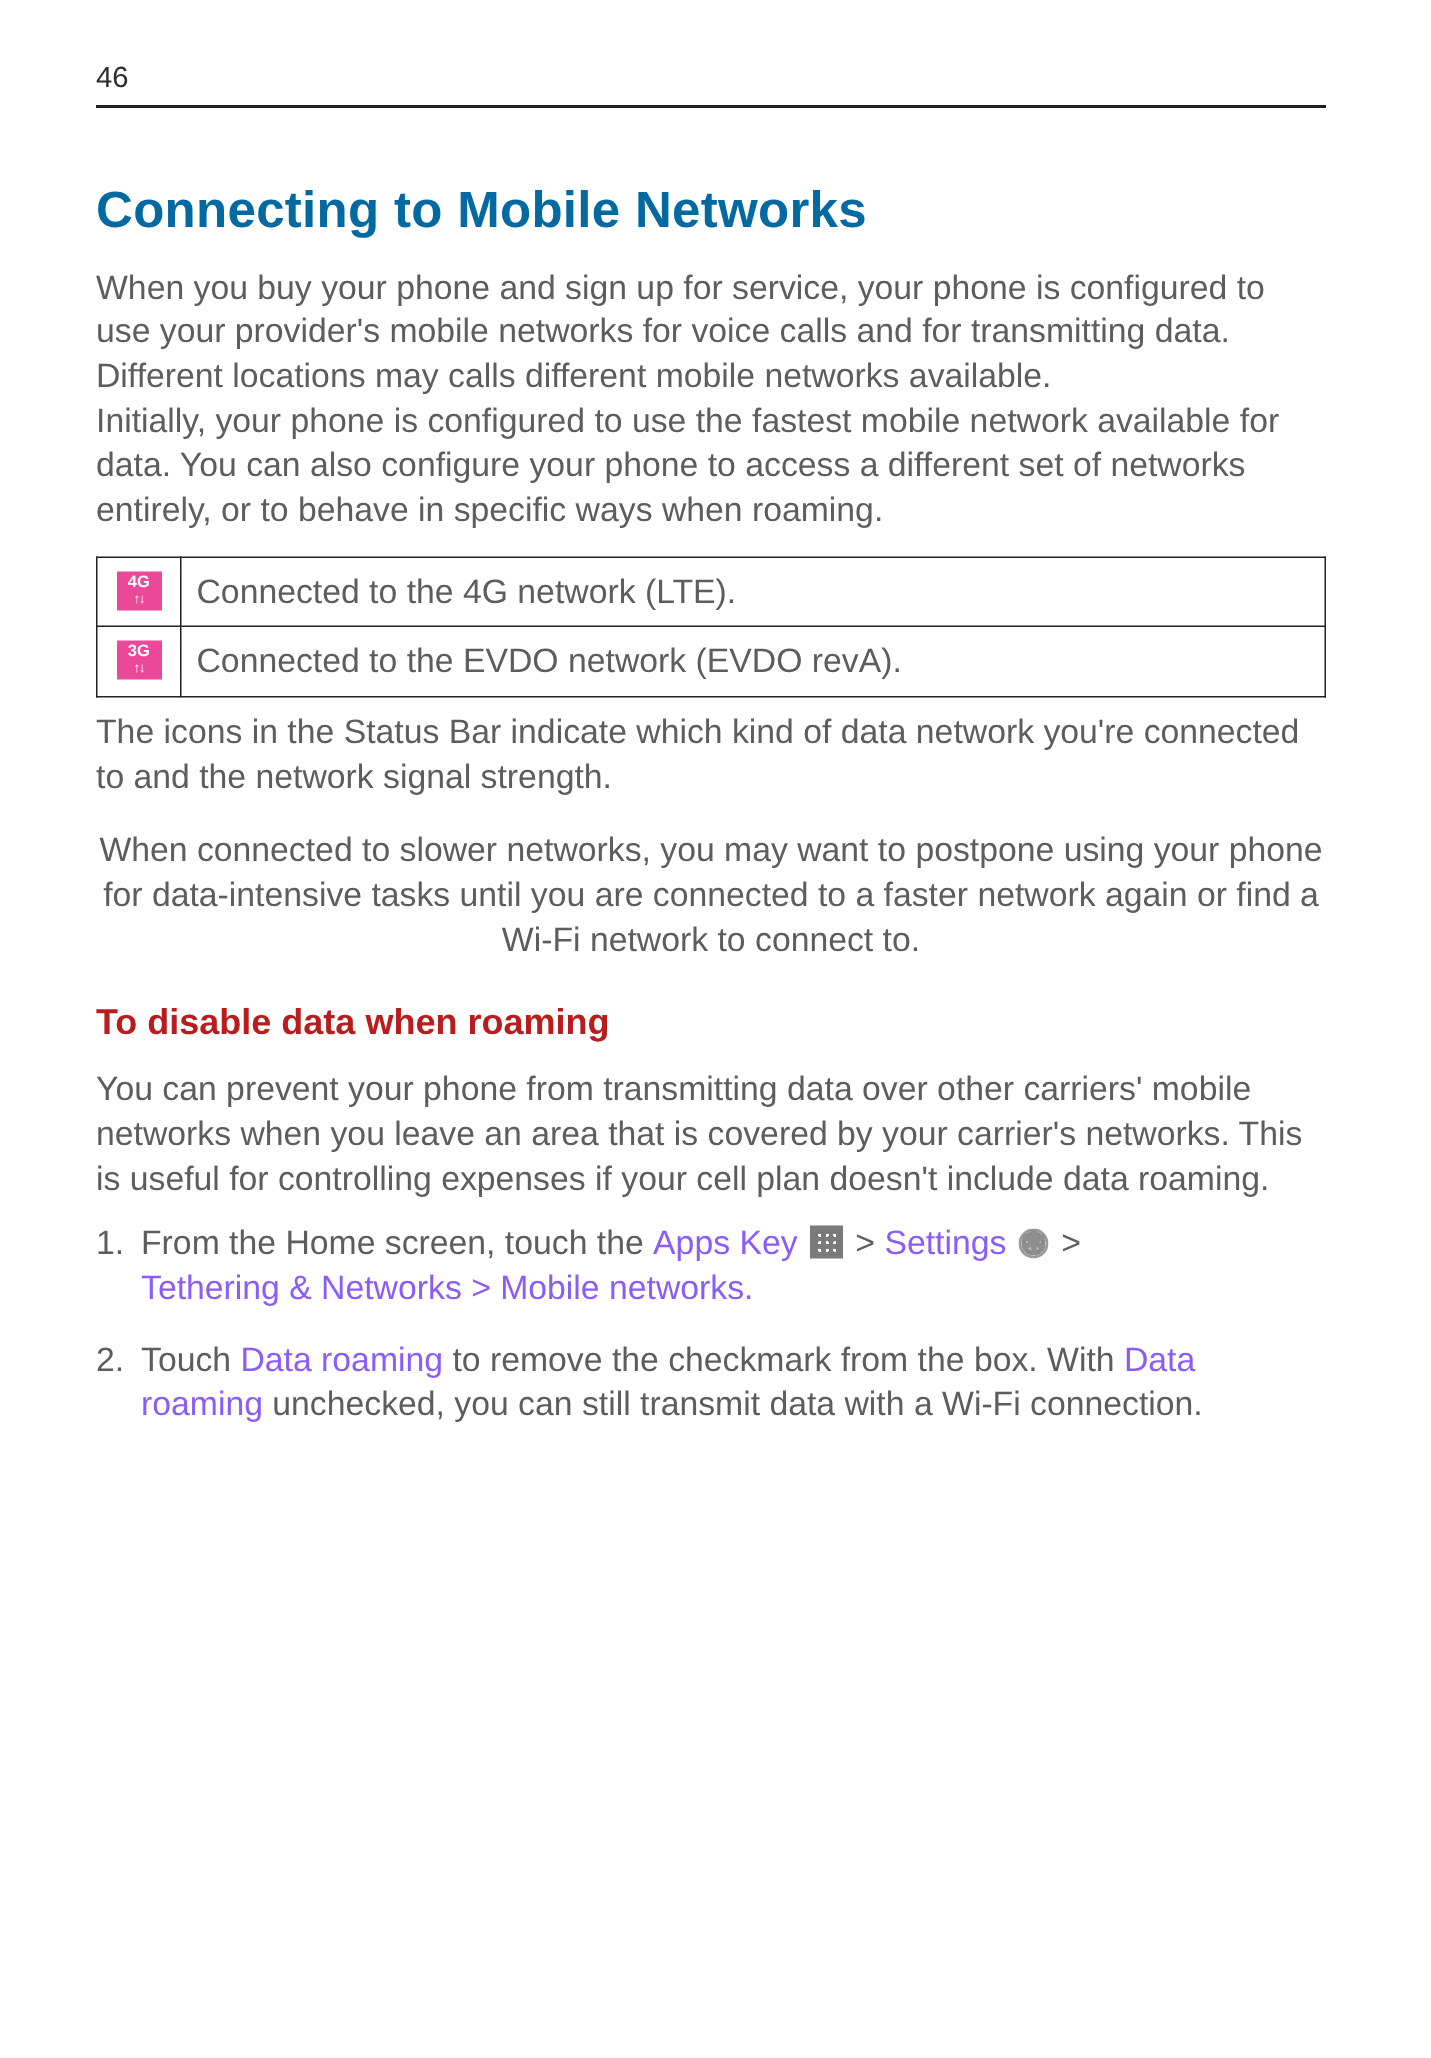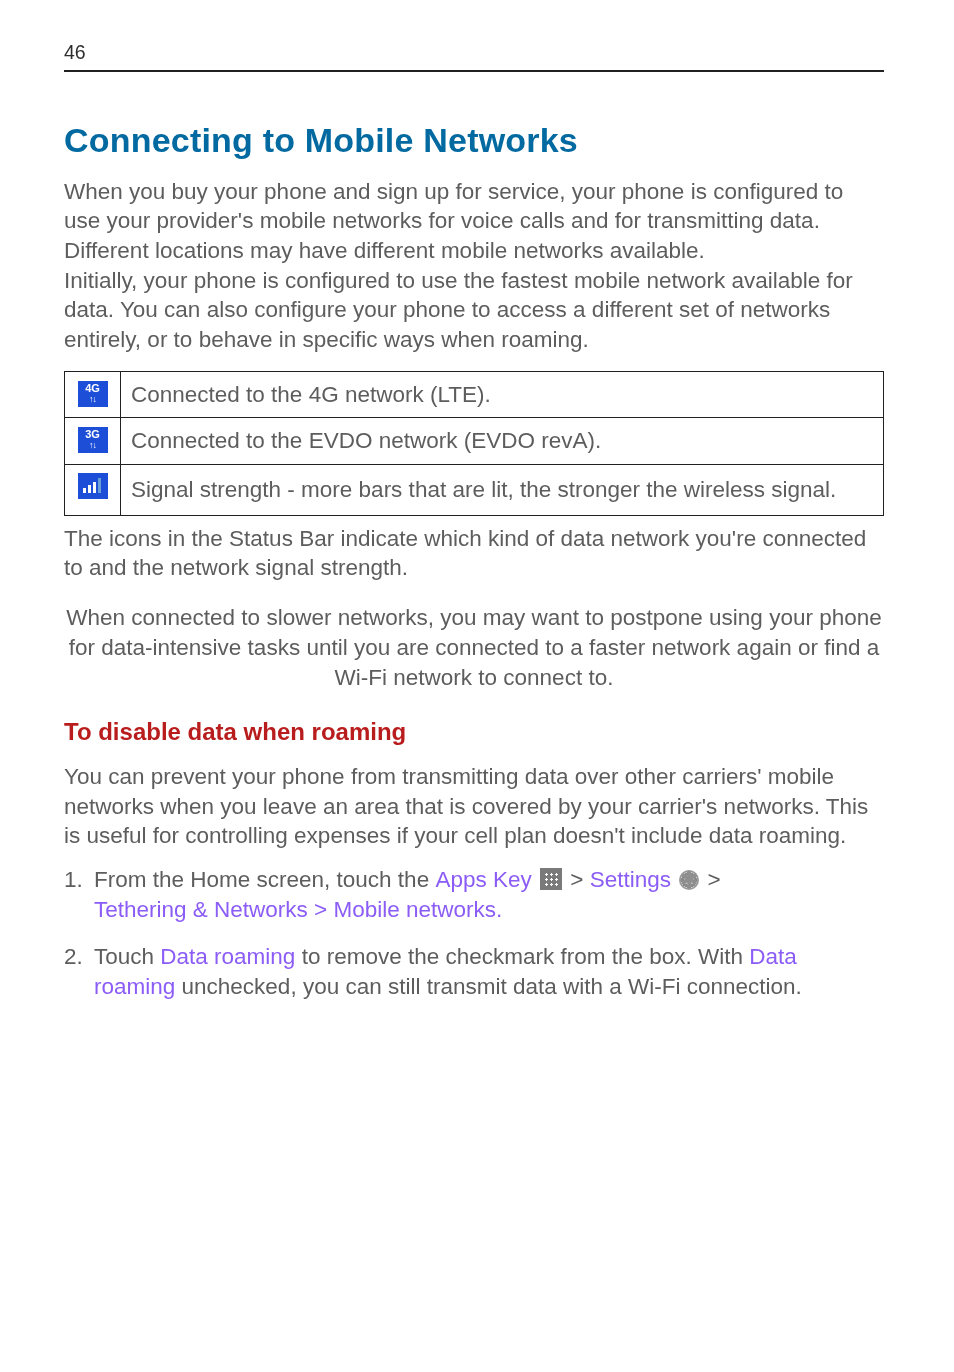--- a/index.html
+++ b/index.html
@@ -55,21 +55,21 @@
     font-weight: 300;
   }
   td.icon-cell {
     width: 56px;
     text-align: center;
     padding: 6px;
   }
   .ic {
     display: inline-block;
     width: 30px; height: 26px;
-    background: #1d4ed8;
+    background: #ec4899;
     color: #fff;
     font-size: 11px;
     font-weight: 700;
     font-family: Arial, sans-serif;
     position: relative;
     line-height: 1;
     padding-top: 2px;
     text-align: center;
   }
   .ic-4g::after, .ic-3g::after {
@@ -174,50 +174,37 @@
 </head>
 <body>
 
 <div class="page-header">
   <span class="page-number">46</span>
 </div>
 
 <h1 class="section-title">Connecting to Mobile Networks</h1>
 
 <p class="body">When you buy your phone and sign up for service, your phone is configured to use your provider's mobile networks for voice calls and for transmitting data.</p>
-<p class="body">Different locations may have different mobile networks available.</p>
+<p class="body">Different locations may calls different mobile networks available.</p>
 <p class="body">Initially, your phone is configured to use the fastest mobile network available for data. You can also configure your phone to access a different set of networks entirely, or to behave in specific ways when roaming.</p>
 
 <table class="icon-table">
   <tbody>
       <tr>
     <td class="icon-cell">
       <span class="ic ic-4g">4G</span>
     </td>
     <td>Connected to the 4G network (LTE).</td>
   </tr>
   <tr>
     <td class="icon-cell">
       <span class="ic ic-3g">3G</span>
     </td>
     <td>Connected to the EVDO network (EVDO revA).</td>
   </tr>
-  <tr>
-    <td class="icon-cell">
-      <span class="ic ic-signal">
-        <svg width="22" height="18" viewBox="0 0 22 18">
-          <rect x="1" y="12" width="3" height="5" fill="#fff"></rect>
-          <rect x="6" y="9" width="3" height="8" fill="#fff"></rect>
-          <rect x="11" y="6" width="3" height="11" fill="#fff"></rect>
-          <rect x="16" y="2" width="3" height="15" fill="#6aa0d8"></rect>
-        </svg>
-      </span>
-    </td>
-    <td>Signal strength -  more bars that are lit, the stronger the wireless signal.</td>
-  </tr>
 </tbody>
   </table>
 
 <p class="body">The icons in the Status Bar indicate which kind of data network you're connected to and the network signal strength.</p>
 <p class="body mt-para">When connected to slower networks, you may want to postpone using your phone for data-intensive tasks until you are connected to a faster network again or find a Wi-Fi network to connect to.</p>
 
 <h2 class="subheading">To disable data when roaming</h2>
 
 <p class="body">You can prevent your phone from transmitting data over other carriers' mobile networks when you leave an area that is covered by your carrier's networks. This is useful for controlling expenses if your cell plan doesn't include data roaming.</p>
 

